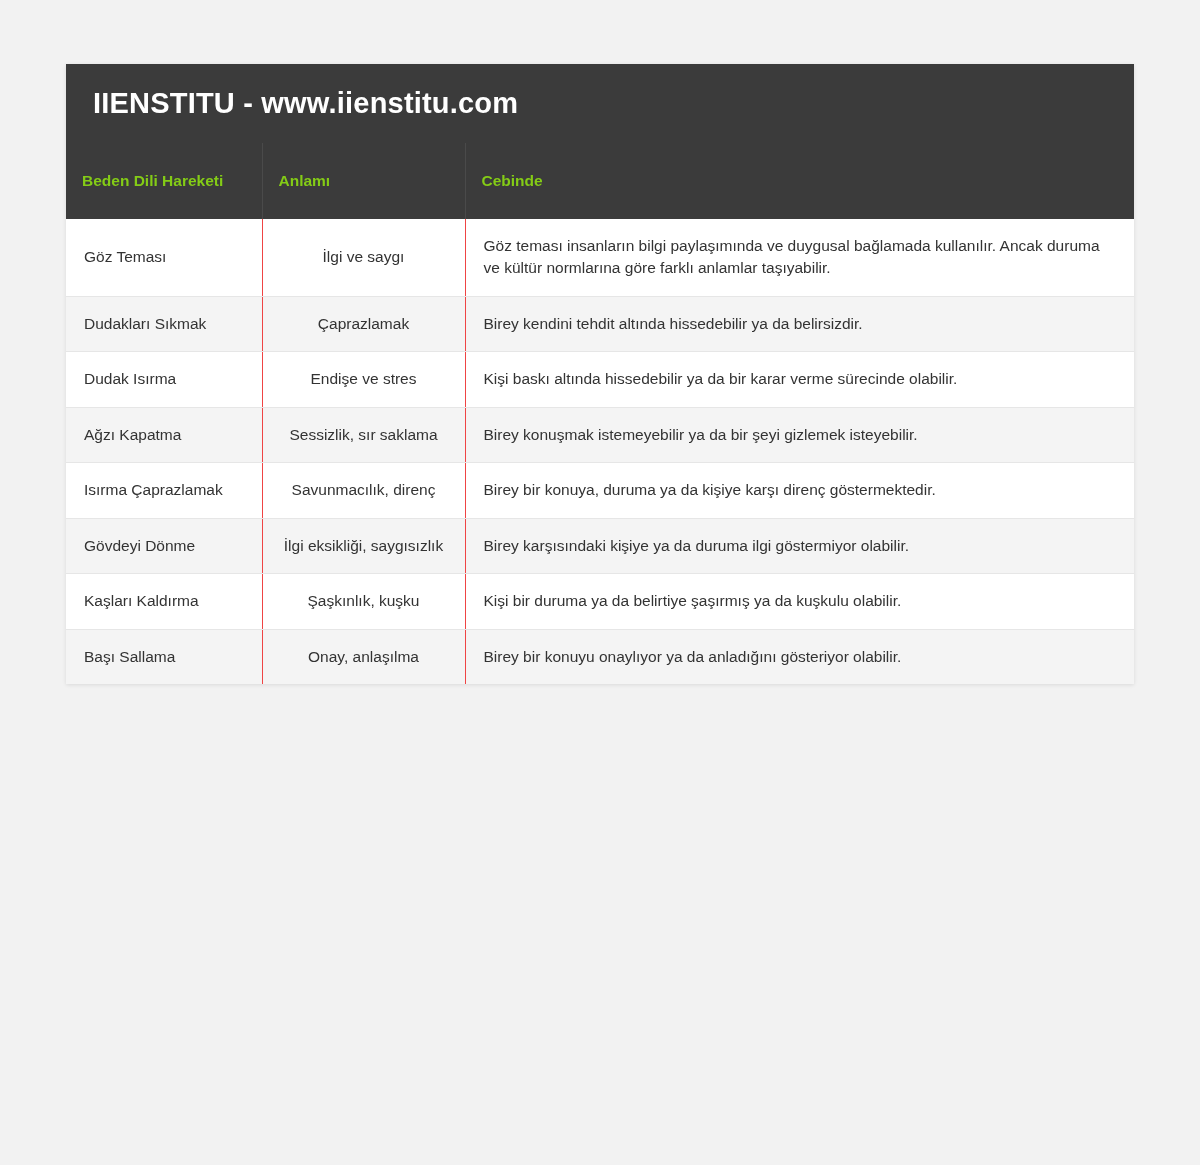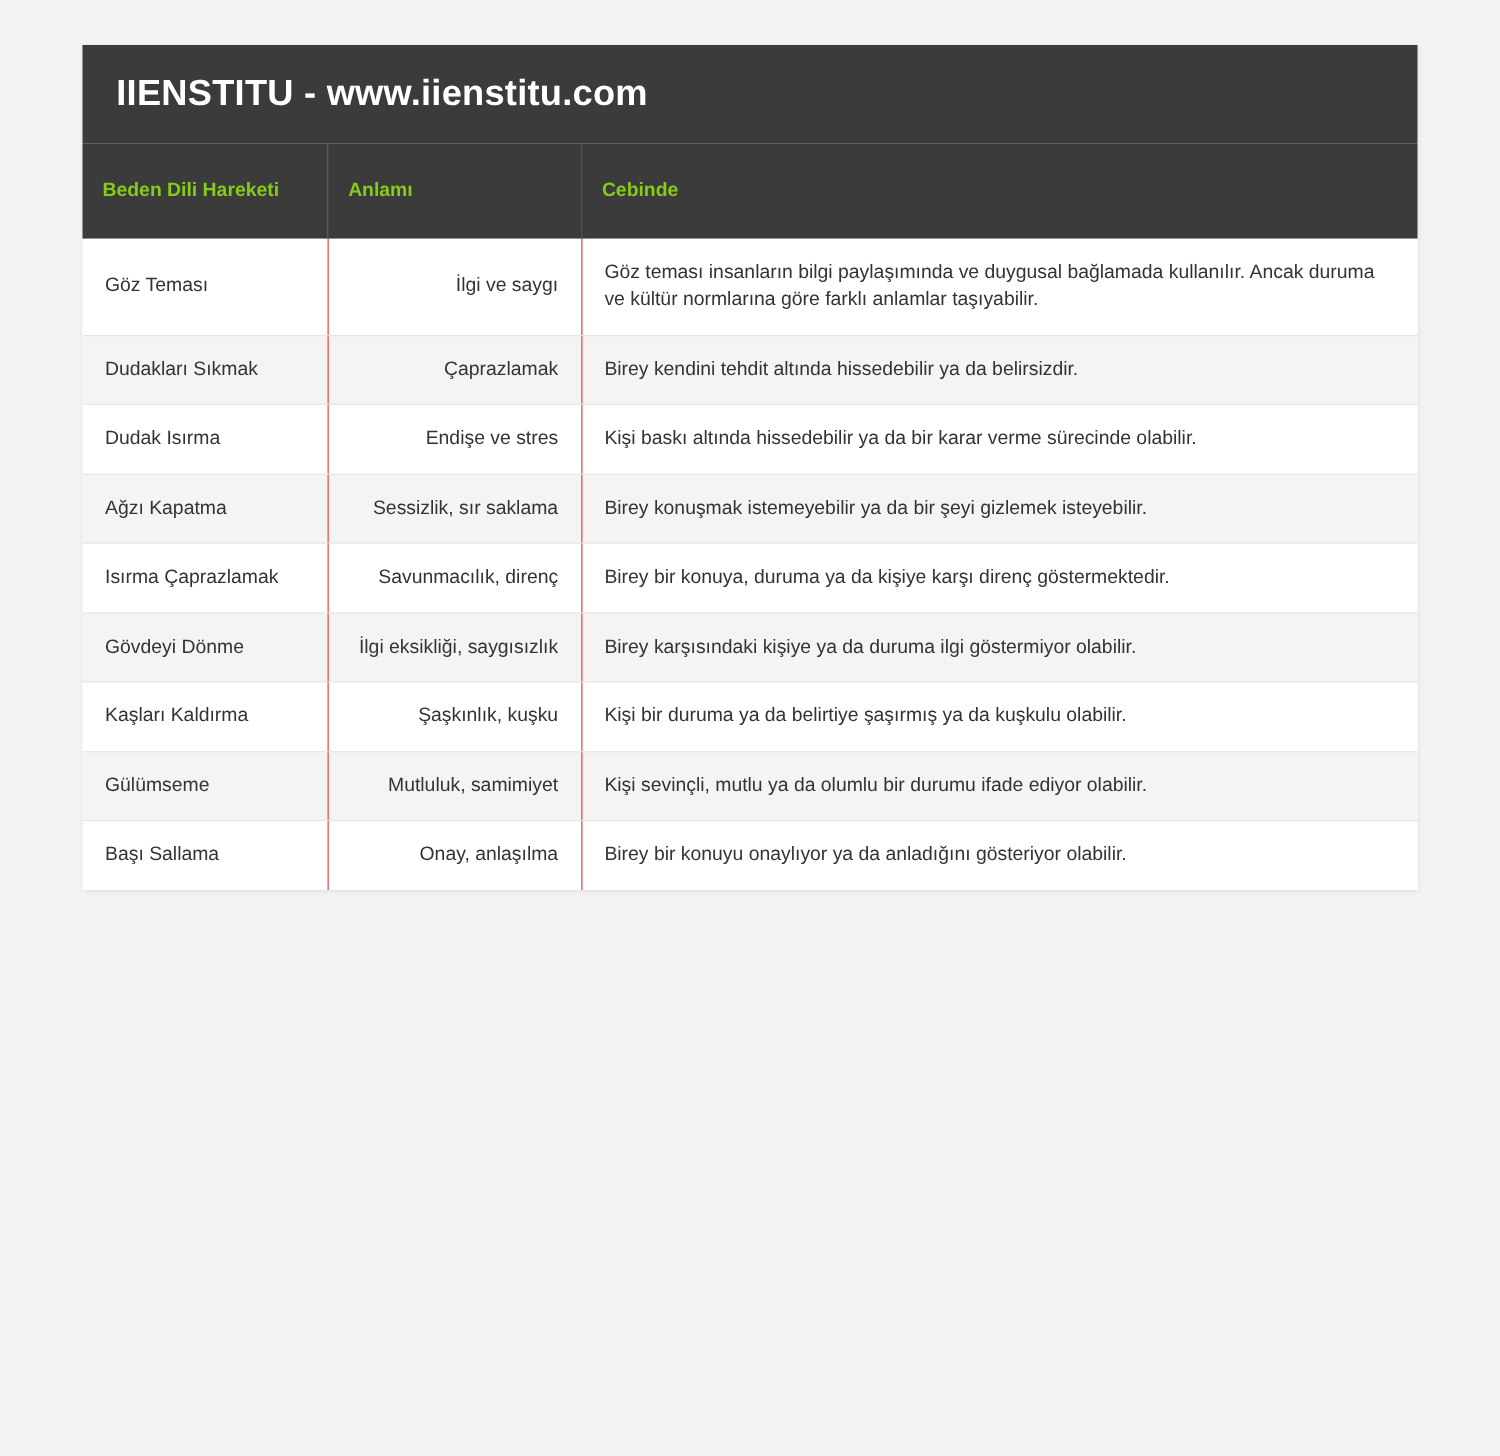--- a/index.html
+++ b/index.html
@@ -11,21 +11,21 @@
     font-family: "Liberation Sans", sans-serif;
   }
   .page {
     width: 1200px;
     height: 1165px;
     background: #f2f2f2;
     box-sizing: border-box;
     display: flex;
     align-items: flex-start;
     justify-content: center;
-    padding-top: 36px;
+    padding-top: 64px;
   }
   .card {
     width: 1068px;
     background: #ffffff;
     box-shadow: 0 1px 4px rgba(0,0,0,0.10);
   }
   .banner {
     background: #3b3b3b;
     height: 79px;
     display: flex;
@@ -71,21 +71,21 @@
     vertical-align: middle;
     line-height: 1.45;
     box-sizing: border-box;
   }
   table.bl-table tbody td:last-child { border-right: none; }
   table.bl-table tbody tr:nth-child(odd) td { background: #ffffff; }
   table.bl-table tbody tr:nth-child(even) td { background: #f4f4f4; }
   table.bl-table tbody tr:last-child td { border-bottom: none; }
 
   td.col-move { text-align: left; }
-  td.col-meaning { text-align: right; }
+  td.col-meaning { text-align: center; }
   td.col-details { text-align: left; color: #2f2f2f; }
 </style>
 </head>
 <body>
 
 <div class="page">
   <div class="card">
 
     <div class="banner">
       <div class="banner-title">IIENSTITU - www.iienstitu.com</div>
@@ -134,25 +134,20 @@
             <td class="col-move">Gövdeyi Dönme</td>
             <td class="col-meaning">İlgi eksikliği, saygısızlık</td>
             <td class="col-details">Birey karşısındaki kişiye ya da duruma ilgi göstermiyor olabilir.</td>
           </tr>
           <tr>
             <td class="col-move">Kaşları Kaldırma</td>
             <td class="col-meaning">Şaşkınlık, kuşku</td>
             <td class="col-details">Kişi bir duruma ya da belirtiye şaşırmış ya da kuşkulu olabilir.</td>
           </tr>
           <tr>
-            <td class="col-move">Gülümseme</td>
-            <td class="col-meaning">Mutluluk, samimiyet</td>
-            <td class="col-details">Kişi sevinçli, mutlu ya da olumlu bir durumu ifade ediyor olabilir.</td>
-          </tr>
-          <tr>
             <td class="col-move">Başı Sallama</td>
             <td class="col-meaning">Onay, anlaşılma</td>
             <td class="col-details">Birey bir konuyu onaylıyor ya da anladığını gösteriyor olabilir.</td>
           </tr>
         </tbody>
     </table>
 
   </div>
 </div>
 

